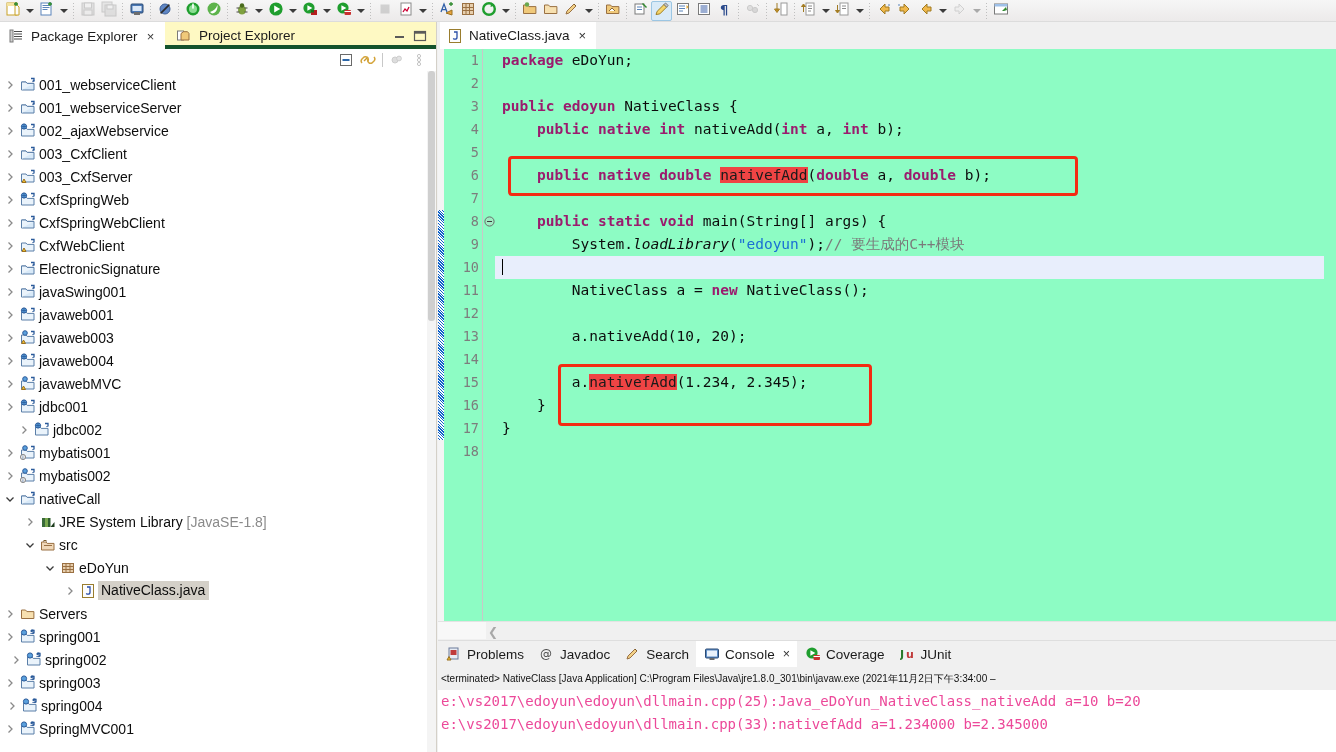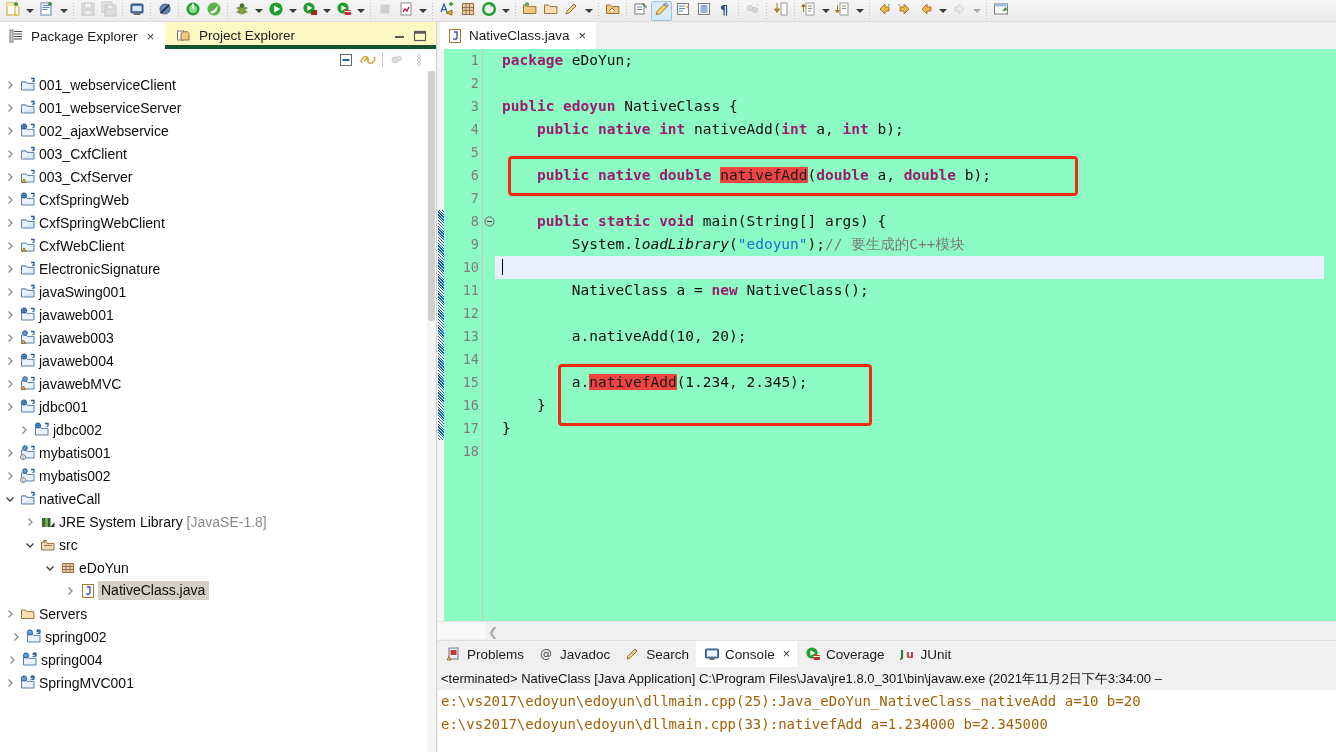--- a/index.html
+++ b/index.html
@@ -242,37 +242,37 @@
     white-space: nowrap;
   }
   .ctab.active { background: #fff; }
   .ctab .ticon { width:18px; flex:0 0 18px; margin-right:4px; display:flex; align-items:center;justify-content:center;}
   .ctab .close { margin-left: 8px; font-size:12.5px; color:#333; }
 
   #console-header {
     position: absolute; left: 438px; top: 667px;
     width: 898px; height: 23px;
     background: #f0f0f0;
-    font-size: 13px;
+    font-size: 10px;
     line-height: 23px;
     white-space: nowrap;
     overflow: hidden;
     padding-left: 3px;
     color: #111;
   }
   #console-body {
     position: absolute; left: 438px; top: 690px;
     width: 898px; height: 62px;
     background: #fff;
     font-family: "DejaVu Sans Mono", monospace;
     font-size: 14px;
     overflow: hidden;
     padding-left: 3px;
   }
-  #console-body .oline { height: 23px; line-height: 23px; white-space: pre; color:#a16207;}
+  #console-body .oline { height: 23px; line-height: 23px; white-space: pre; color:#ec4899;}
 </style>
 </head>
 <body>
 
 <div id="toolbar">
     <span class="tb-btn" style="">
       <span><svg width="16" height="16" viewBox="0 0 16 16">
           <rect x="2" y="2" width="10" height="12" fill="#fff" stroke="#c9a227"></rect>
           <rect x="2" y="2" width="10" height="3" fill="#f4e3a1"></rect>
           <path d="M10 2l4 4v8H10z" fill="#fdfdfd" stroke="#c9a227"></path>
@@ -979,35 +979,67 @@
             <path d="M3.5 1.5L7 5l-3.5 3.5" fill="none" stroke="#8a8a8a" stroke-width="1.3"></path>
           </svg>
         </span>
         <span class="ticon">
           <svg width="16" height="16" viewBox="0 0 16 16">
             <path d="M1.5 12.5V4h4l1.4 1.6h7V12.5z" fill="#f7e0b0" stroke="#9a7042"></path>
           </svg>
         </span>
         <span class="tlabel">Servers</span>
       </div>
-      <div class="trow" style="padding-left:8px">
+      <div class="trow" style="padding-left:2px">
         <span class="twist">
           <svg width="10" height="10" viewBox="0 0 10 10">
             <path d="M3.5 1.5L7 5l-3.5 3.5" fill="none" stroke="#8a8a8a" stroke-width="1.3"></path>
           </svg>
         </span>
         <span class="ticon">
           <svg width="16" height="16" viewBox="0 0 16 16">
             <path d="M1.5 13V5h4.5l1.2 1.4H14V13z" fill="#eaf3fb" stroke="#5b7fa8"></path>
             <path d="M11 1.5h3v3M12.5 4.6l1.7-1.2" fill="none" stroke="#2a5a9a" stroke-width="1.3"></path>
             <circle cx="4" cy="3.5" r="2.6" fill="#5aa0dd" stroke="#2a5a9a"></circle>
             <text x="10" y="5.4" font-size="6" font-weight="bold" font-family="DejaVu Sans" fill="#2a5a9a">S</text>
           </svg>
         </span>
+        <span class="tlabel">spring001</span>
+      </div>
+      <div class="trow" style="padding-left:8px">
+        <span class="twist">
+          <svg width="10" height="10" viewBox="0 0 10 10">
+            <path d="M3.5 1.5L7 5l-3.5 3.5" fill="none" stroke="#8a8a8a" stroke-width="1.3"></path>
+          </svg>
+        </span>
+        <span class="ticon">
+          <svg width="16" height="16" viewBox="0 0 16 16">
+            <path d="M1.5 13V5h4.5l1.2 1.4H14V13z" fill="#eaf3fb" stroke="#5b7fa8"></path>
+            <path d="M11 1.5h3v3M12.5 4.6l1.7-1.2" fill="none" stroke="#2a5a9a" stroke-width="1.3"></path>
+            <circle cx="4" cy="3.5" r="2.6" fill="#5aa0dd" stroke="#2a5a9a"></circle>
+            <text x="10" y="5.4" font-size="6" font-weight="bold" font-family="DejaVu Sans" fill="#2a5a9a">S</text>
+          </svg>
+        </span>
         <span class="tlabel">spring002</span>
+      </div>
+      <div class="trow" style="padding-left:2px">
+        <span class="twist">
+          <svg width="10" height="10" viewBox="0 0 10 10">
+            <path d="M3.5 1.5L7 5l-3.5 3.5" fill="none" stroke="#8a8a8a" stroke-width="1.3"></path>
+          </svg>
+        </span>
+        <span class="ticon">
+          <svg width="16" height="16" viewBox="0 0 16 16">
+            <path d="M1.5 13V5h4.5l1.2 1.4H14V13z" fill="#eaf3fb" stroke="#5b7fa8"></path>
+            <path d="M11 1.5h3v3M12.5 4.6l1.7-1.2" fill="none" stroke="#2a5a9a" stroke-width="1.3"></path>
+            <circle cx="4" cy="3.5" r="2.6" fill="#5aa0dd" stroke="#2a5a9a"></circle>
+            <text x="10" y="5.4" font-size="6" font-weight="bold" font-family="DejaVu Sans" fill="#2a5a9a">S</text>
+          </svg>
+        </span>
+        <span class="tlabel">spring003</span>
       </div>
       <div class="trow" style="padding-left:4px">
         <span class="twist">
           <svg width="10" height="10" viewBox="0 0 10 10">
             <path d="M3.5 1.5L7 5l-3.5 3.5" fill="none" stroke="#8a8a8a" stroke-width="1.3"></path>
           </svg>
         </span>
         <span class="ticon">
           <svg width="16" height="16" viewBox="0 0 16 16">
             <path d="M1.5 13V5h4.5l1.2 1.4H14V13z" fill="#eaf3fb" stroke="#5b7fa8"></path>

